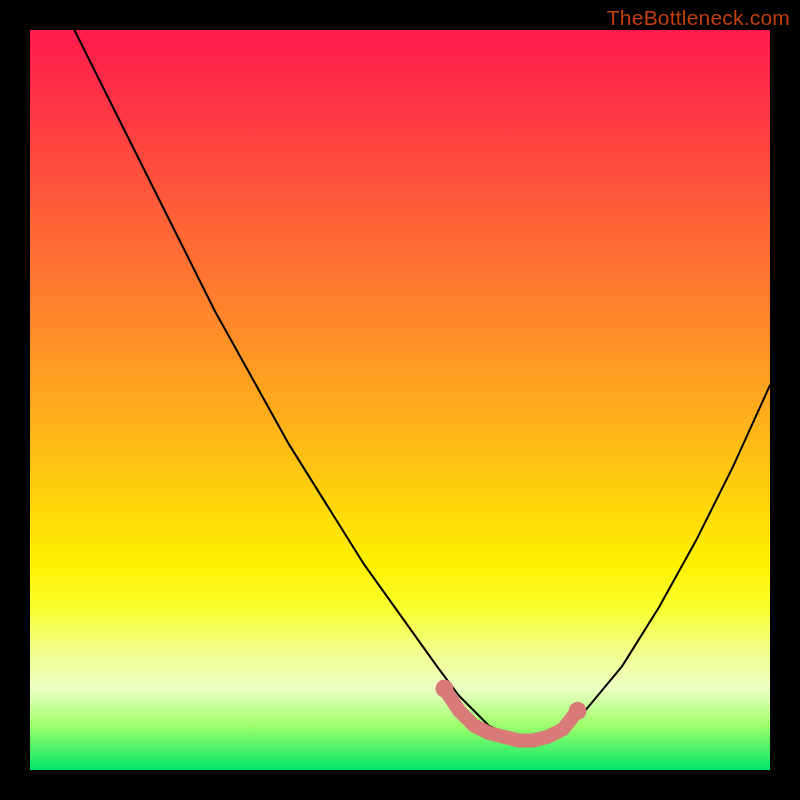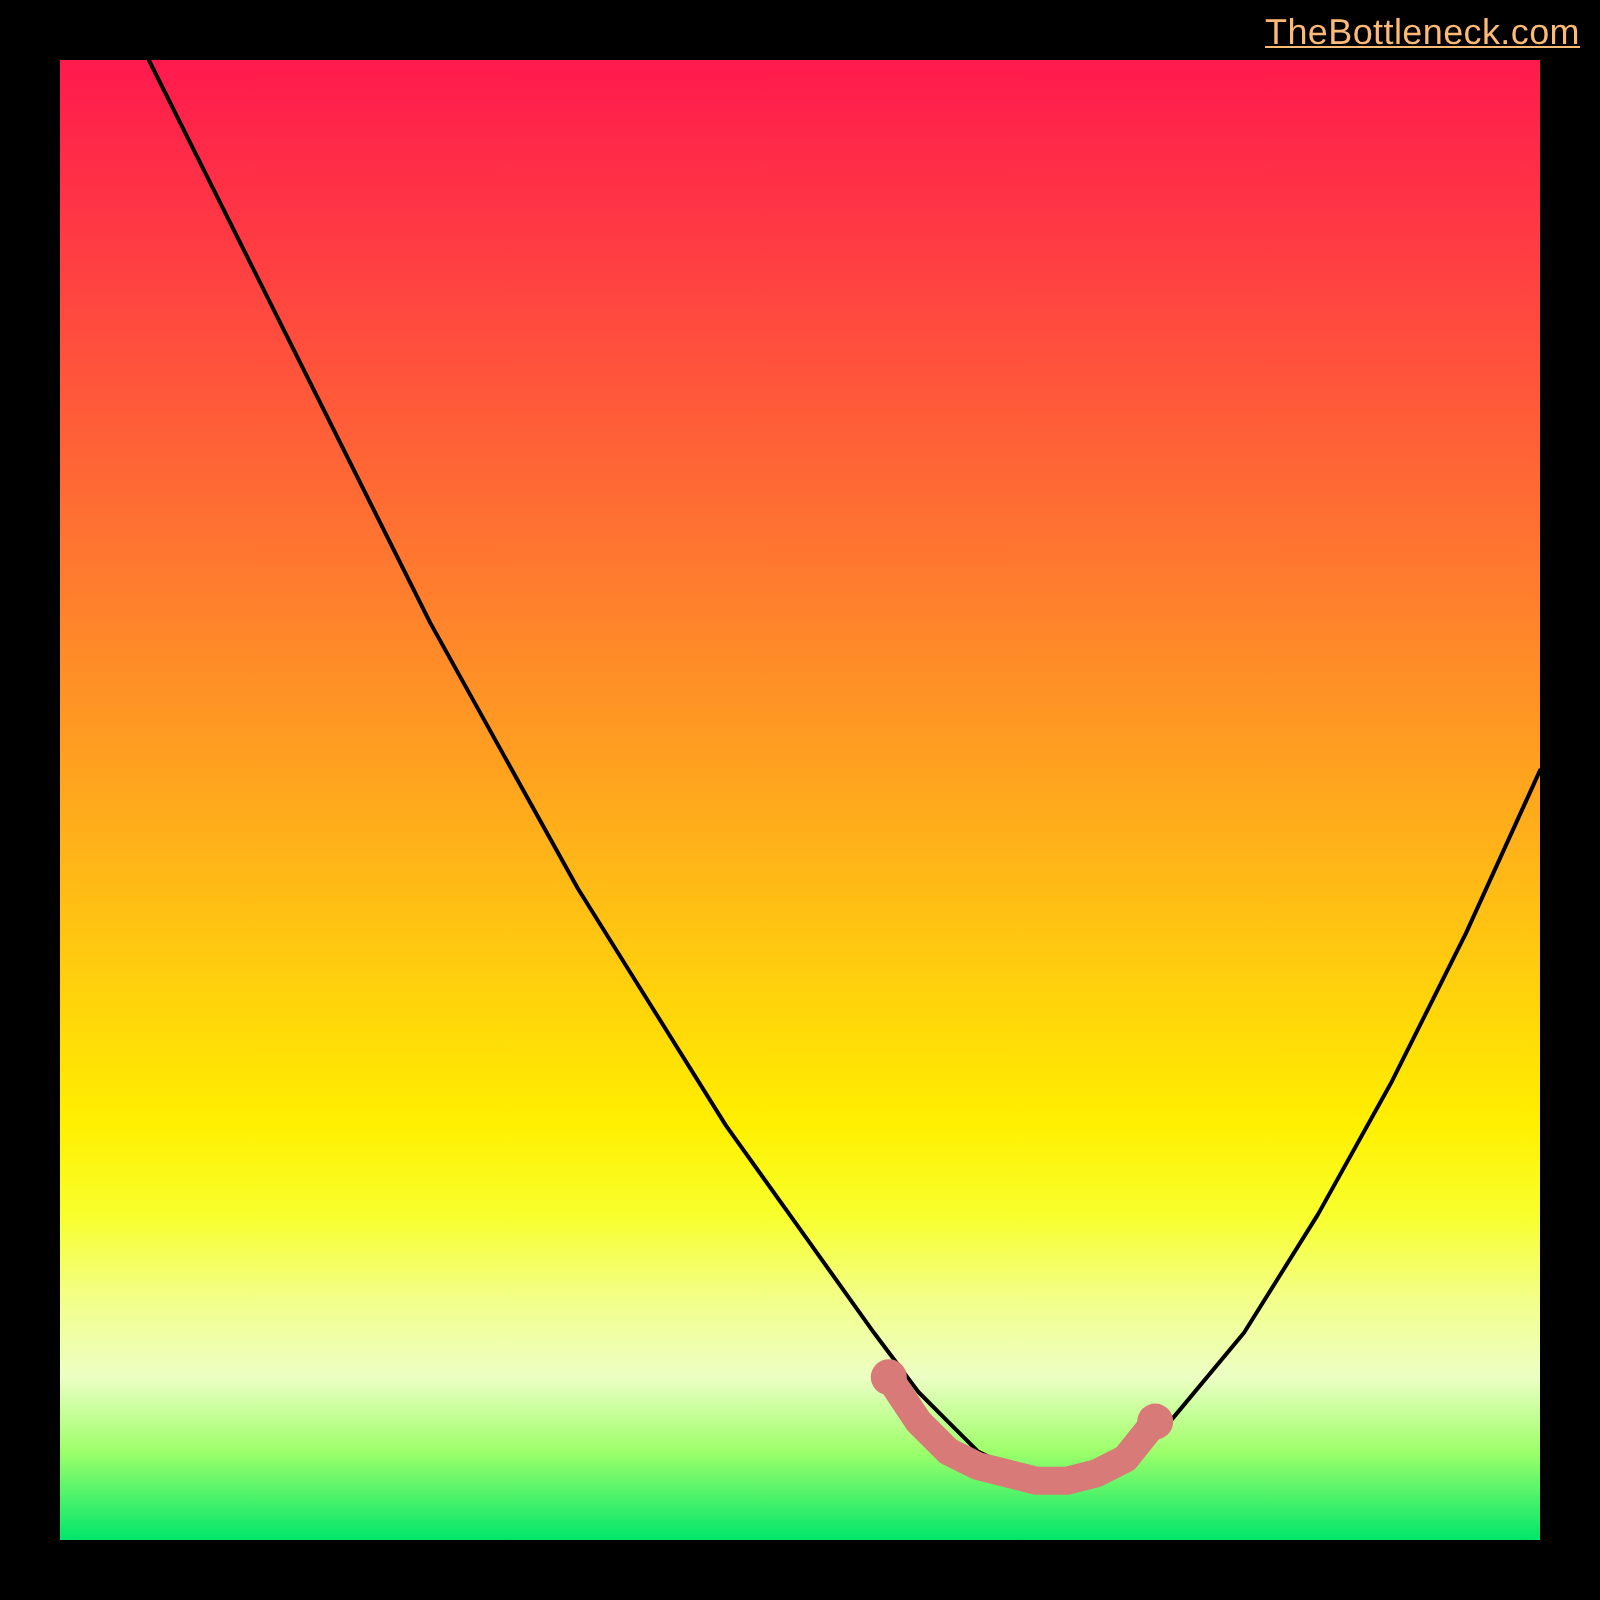--- a/index.html
+++ b/index.html
@@ -41,25 +41,24 @@
       #f2ff8d 84%,
       #ecffc4 89%,
       #9eff6a 94%,
       #00e66b 100%
     );
   }
   .watermark {
     position: absolute;
     top: 6px;
     right: 10px;
-    color: #fdba74;
-    font-size: 18px;
+    color: #c2410c;
+    font-size: 21px;
     font-weight: 500;
     letter-spacing: 0.2px;
-    text-decoration: underline;
   }
   svg.curve {
     position: absolute;
     left: 0;
     top: 0;
     width: 740px;
     height: 740px;
     overflow: visible;
   }
 </style>

